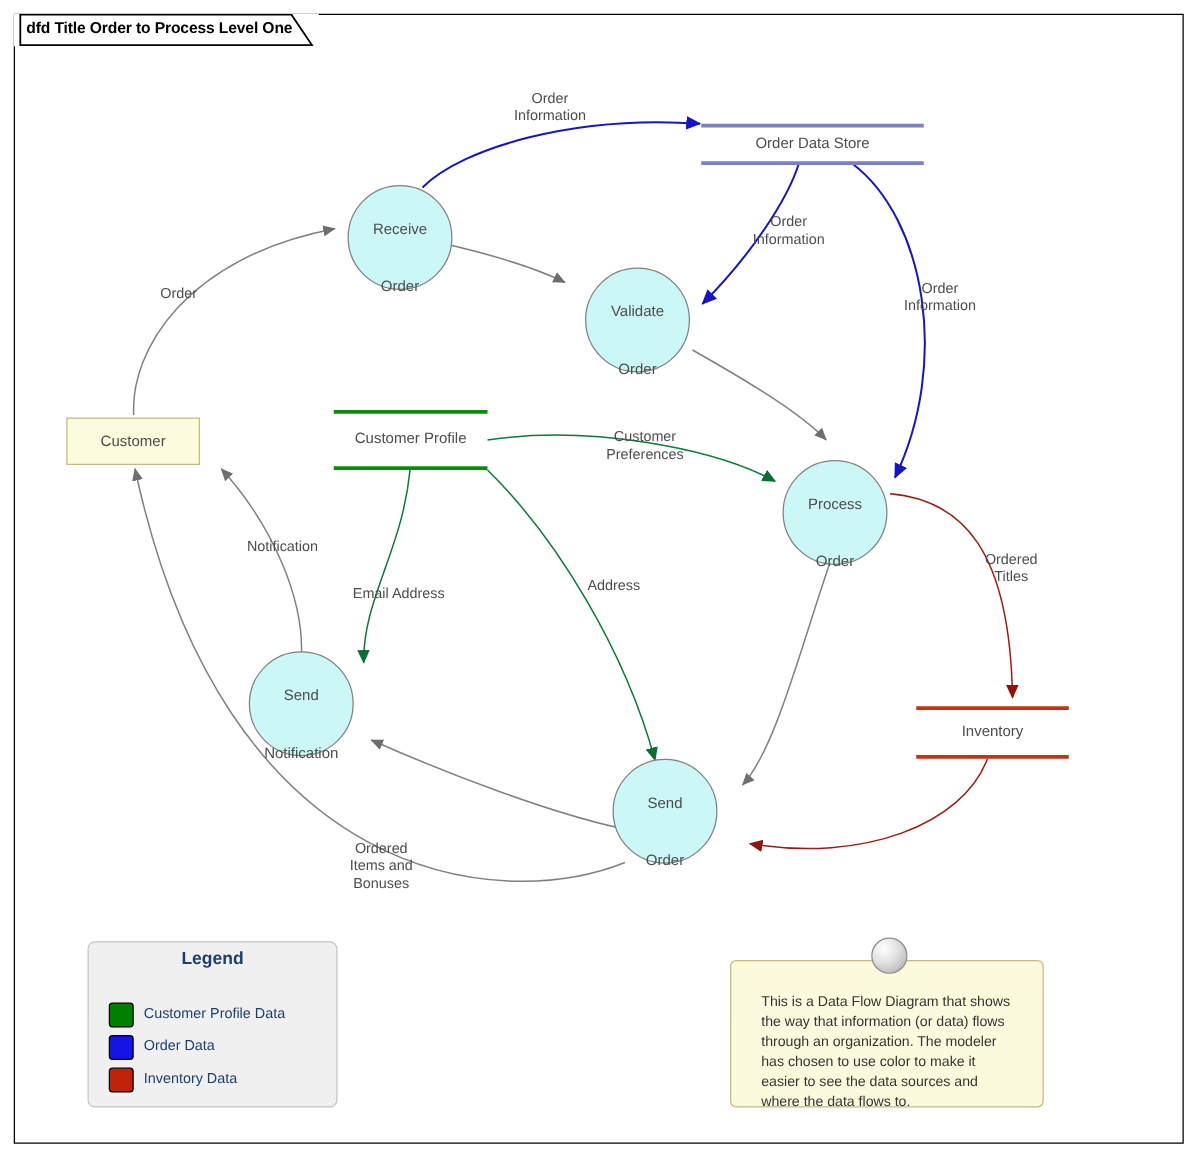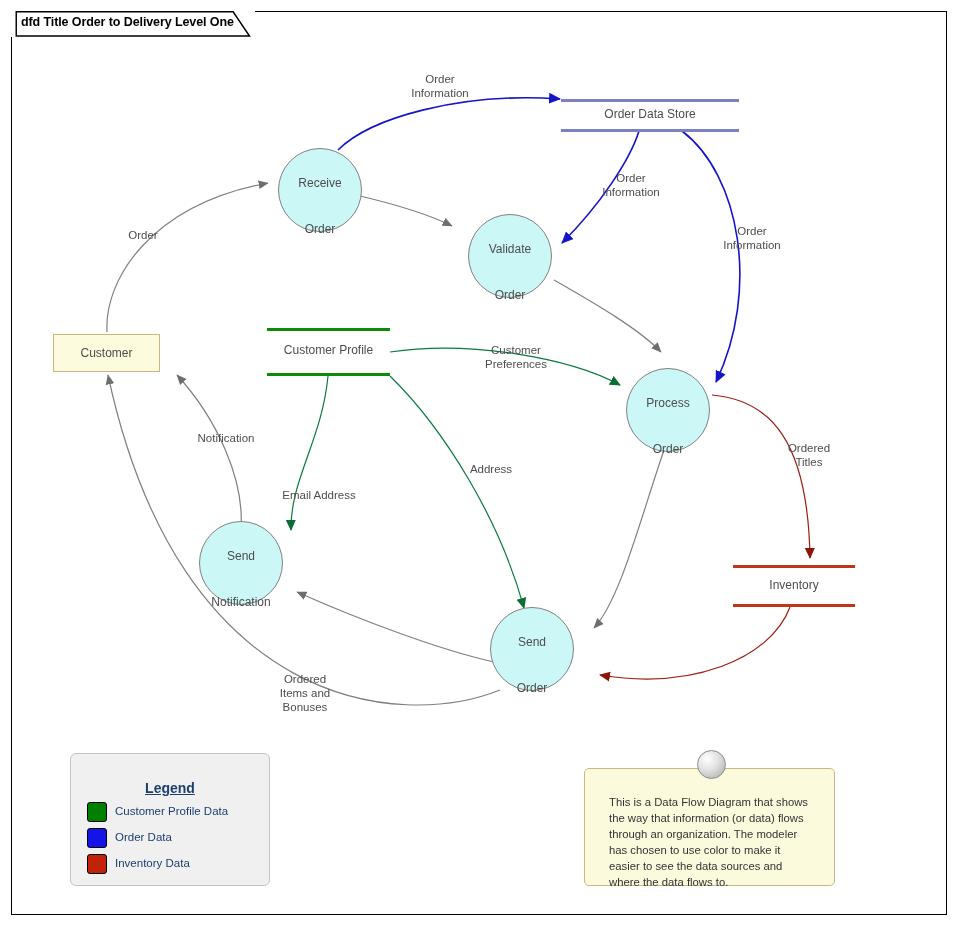--- a/index.html
+++ b/index.html
@@ -35,22 +35,22 @@
   .store .bar.bot{bottom:0;}
   .store .lbl{position:absolute;left:0;width:100%;text-align:center;color:#4d4d4d;font-size:12px;}
 
   
   .flab{position:absolute;color:#4d4d4d;font-size:11.5px;line-height:14px;text-align:center;
         white-space:pre-line;}
 
   
   #legend{position:absolute;left:70px;top:753px;width:200px;height:133px;background:#f0f0f0;
           border:1px solid #c4c4c4;border-radius:6px;box-sizing:border-box;}
-  #legend .lg-title{position:absolute;left:0;top:26px;width:100%;text-align:center;
-          font-size:14px;font-weight:bold;color:#1c3f70;text-decoration:underline;}
+  #legend .lg-title{position:absolute;left:0;top:4px;width:100%;text-align:center;
+          font-size:14px;font-weight:bold;color:#1c3f70;}
   #legend .lg-row{position:absolute;left:16px;height:22px;}
   #legend .sw{position:absolute;left:0;top:0;width:20px;height:20px;border:1.5px solid #000;
           border-radius:3px;box-sizing:border-box;}
   #legend .lg-txt{position:absolute;left:28px;top:3px;font-size:11.5px;color:#1c3f70;white-space:nowrap;}
 
   
   #note{position:absolute;left:584px;top:768px;width:251px;height:118px;background:#fbfadc;
         border:1px solid #c8b880;border-radius:5px;box-sizing:border-box;}
   #note p{margin:13px;padding:12px 11px 0 11px;font-size:11.3px;line-height:16px;color:#333;}
   #note-pin{position:absolute;left:697px;top:750px;width:27px;height:27px;border-radius:50%;
@@ -61,21 +61,21 @@
 <body>
 
 <div id="page">
 
   <div id="frame"></div>
 
   <div id="title-tab">
     <svg class="tab-shape" width="244" height="27" viewBox="0 0 244 27">
       <path d="M0.75,0.75 H226 L243,26 H0.75 Z" fill="#ffffff" stroke="#000000" stroke-width="1.5"></path>
     </svg>
-    <div class="tab-label">dfd Title Order to Delivery Level One</div>
+    <div class="tab-label">dfd Title Order to Process Level One</div>
   </div>
 
   <svg class="layer" viewBox="0 0 961 931">
     <defs>
       <marker id="ag" markerWidth="11" markerHeight="11" refX="9.4" refY="5" orient="auto" markerUnits="userSpaceOnUse">
         <path d="M0,0.6 L10,5 L0,9.4 Z" fill="#6e6e6e"></path>
       </marker>
       <marker id="ab" markerWidth="13" markerHeight="13" refX="11" refY="6" orient="auto" markerUnits="userSpaceOnUse">
         <path d="M0,0.6 L12,6 L0,11.4 Z" fill="#1414c8"></path>
       </marker>
@@ -172,21 +172,21 @@
 Information</div>
 
   <div class="flab" style="left:707px;top:224px;width:90px;">Order
 Information</div>
 
   <div class="flab" style="left:114px;top:228px;width:58px;">Order</div>
 
   <div class="flab" style="left:471px;top:343px;width:90px;">Customer
 Preferences</div>
 
-  <div class="flab" style="left:277px;top:488px;width:84px;">Email Address</div>
+  <div class="flab" style="left:277px;top:468px;width:84px;">Email Address</div>
 
   <div class="flab" style="left:460px;top:462px;width:62px;">Address</div>
 
   <div class="flab" style="left:772px;top:441px;width:74px;">Ordered
 Titles</div>
 
   <div class="flab" style="left:184px;top:431px;width:84px;">Notification</div>
 
   <div class="flab" style="left:266px;top:672px;width:78px;">Ordered
 Items and

